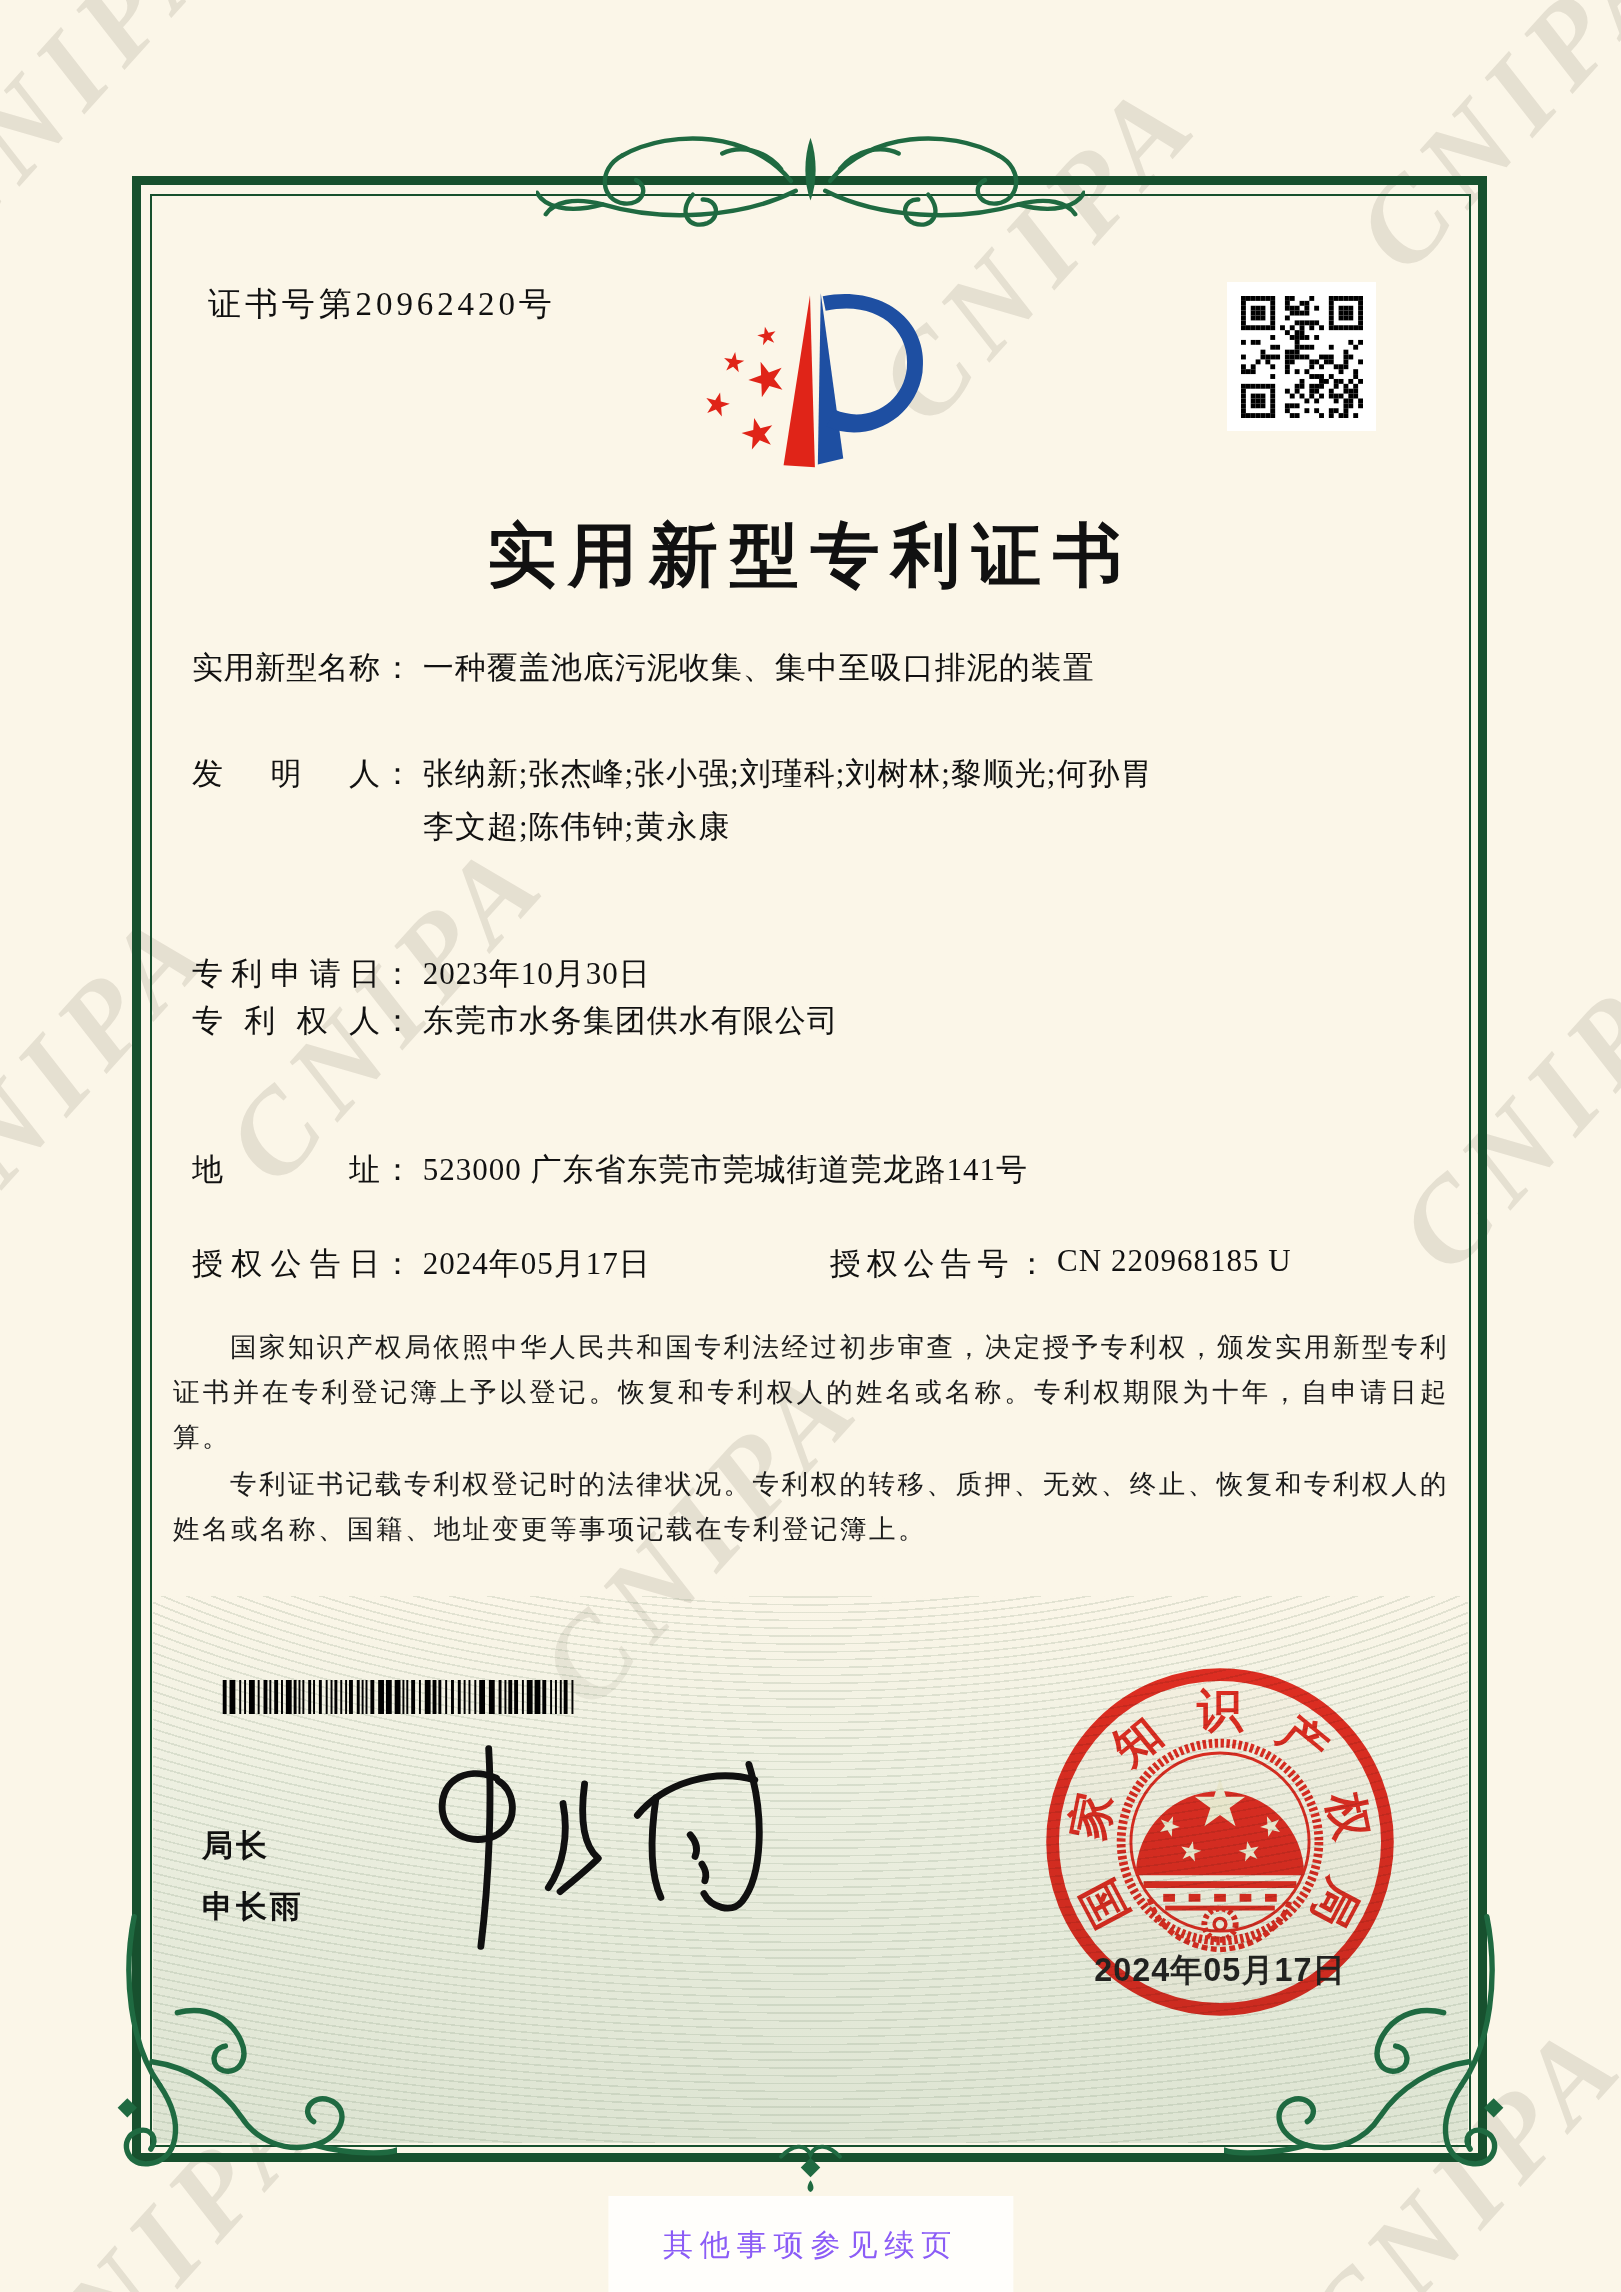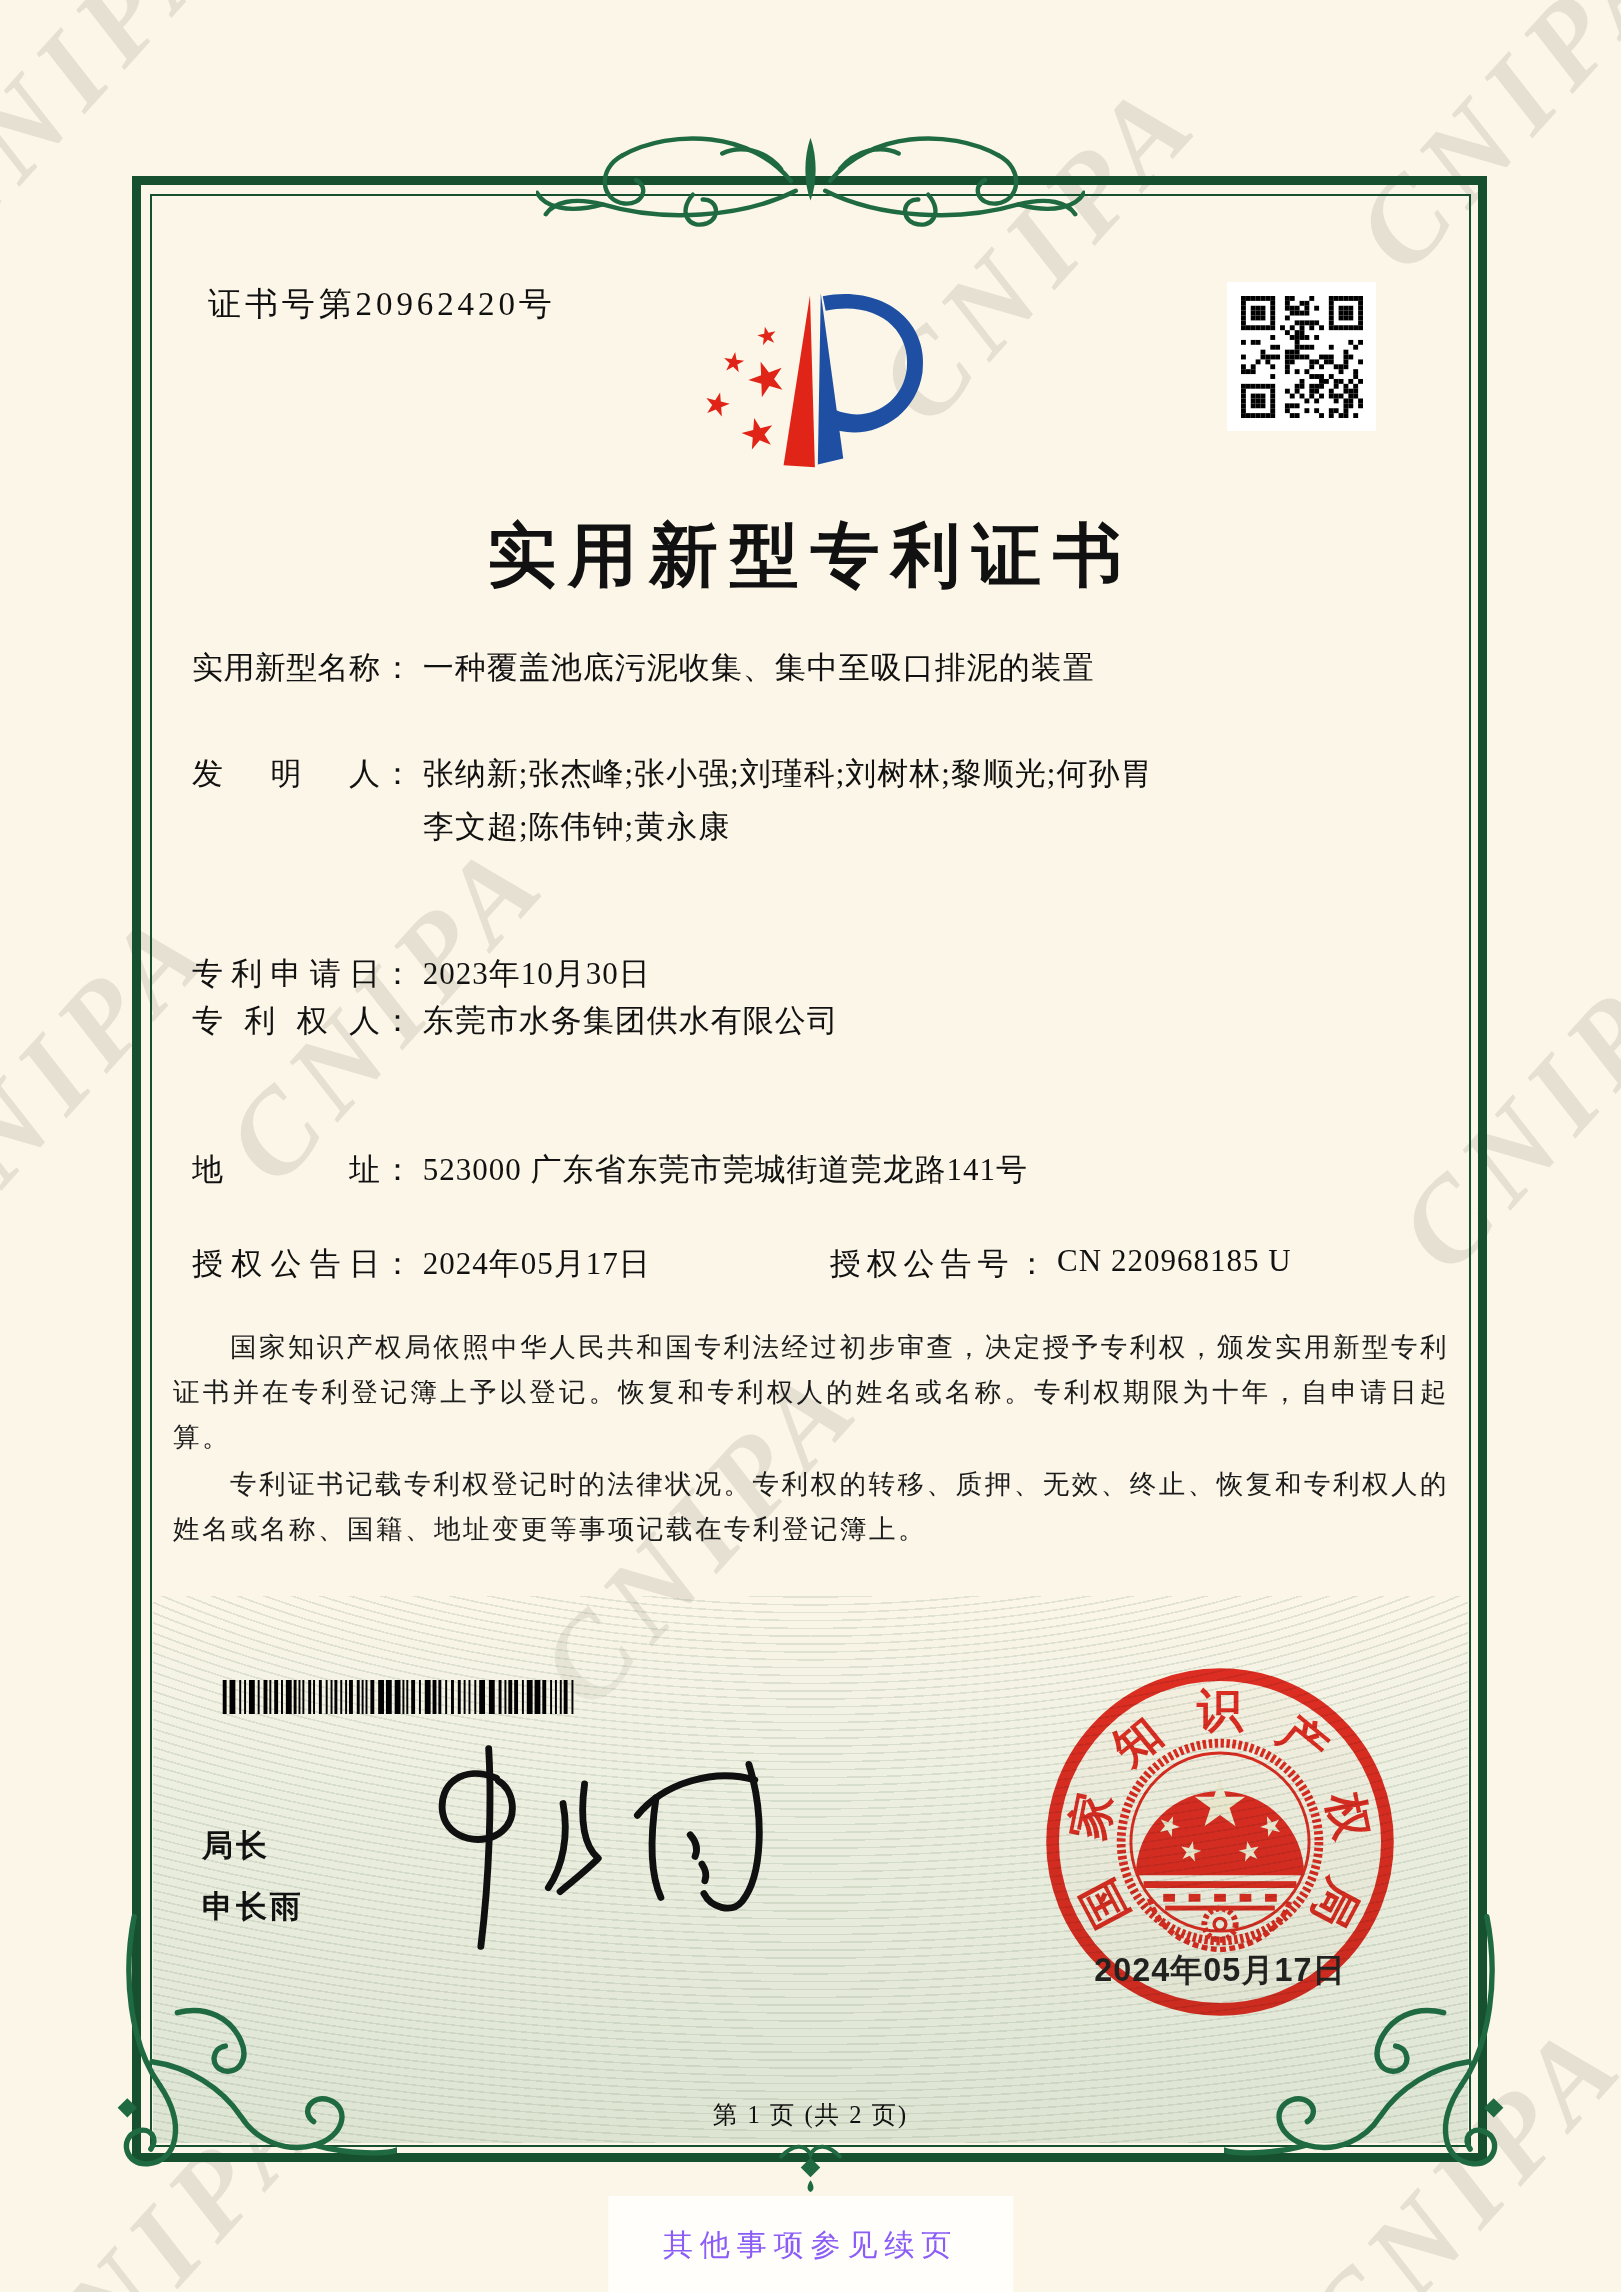--- a/index.html
+++ b/index.html
@@ -546,17 +546,16 @@
       <rect x="20" y="53" width="12" height="8" fill="#e41f14" stroke="none"></rect>
       <rect x="46" y="53" width="12" height="8" fill="#e41f14" stroke="none"></rect>
       <rect x="-56" y="65" width="112" height="5" fill="#e41f14" stroke="none"></rect>
       <circle cx="0" cy="84" r="16" stroke-width="6" stroke-dasharray="4 3"></circle>
       <circle cx="0" cy="84" r="6" stroke-width="3.5"></circle>
       <path d="M-72,58 C-62,92 -32,108 0,110 C32,108 62,92 72,58" stroke-width="5.5" stroke-dasharray="6 3.5"></path>
     </g>
     <text x="0" y="142" text-anchor="middle" fill="#151515" font-size="33" font-weight="bold" font-family="&quot;Liberation Sans&quot;,&quot;DejaVu Sans&quot;,sans-serif" letter-spacing="1">2024年05月17日</text>
   </svg>
 
-  <div class="page-num">第 1 页 (共 2 页)</div>
   <div class="note-box">其他事项参见续页</div>
 
 </div>
 
 
 </body></html>

